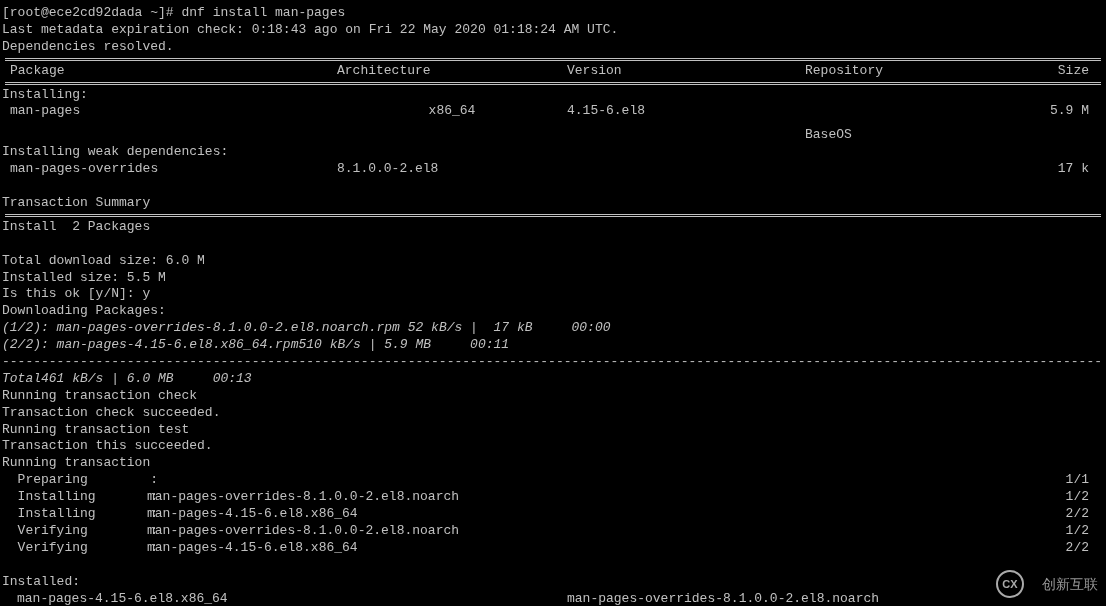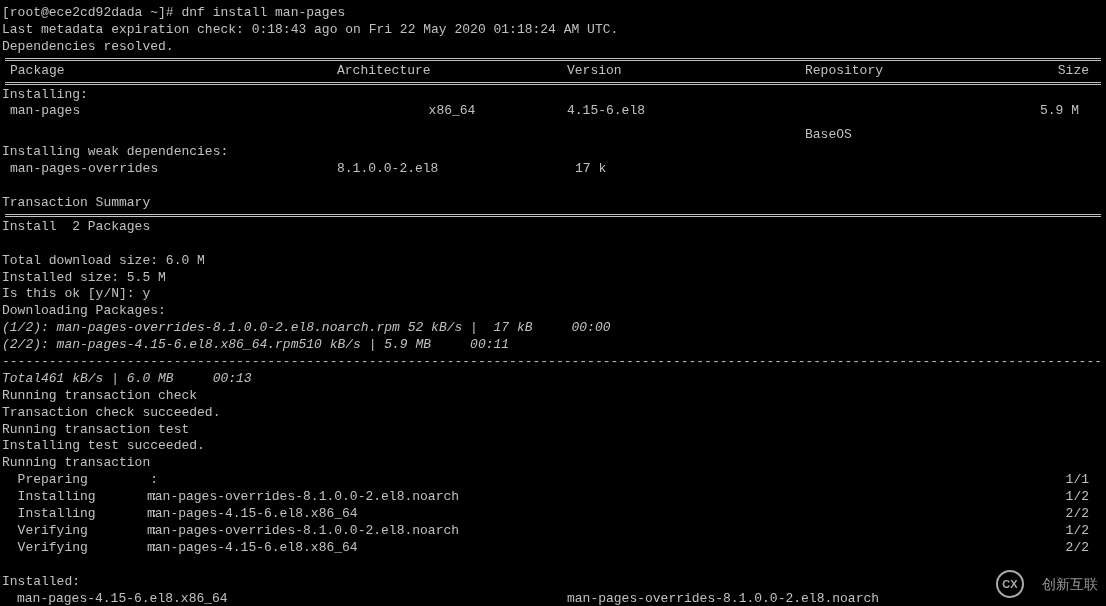--- a/index.html
+++ b/index.html
@@ -35,21 +35,21 @@
     }
     .col-version {
       width: 238px;
     }
     .col-repo {
       width: 235px;
       margin-top: 24px;
     }
     .col-size {
       flex: 1;
-      text-align: left;
+      text-align: right;
       padding-right: 15px;
     }
     .header-row {
       display: flex;
     }
     .h-package {
       width: 335px;
       padding-left: 8px;
     }
     .h-arch {
@@ -189,21 +189,21 @@
 <div class="dash-line">----------------------------------------------------------------------------------------------------------------------------------------------------------</div>
 
 <div class="dl-row">
   <div class="dl-left">Total</div>
   <div class="dl-right">461 kB/s | 6.0 MB     00:13</div>
 </div>
 
 <div class="line">Running transaction check</div>
 <div class="line">Transaction check succeeded.</div>
 <div class="line">Running transaction test</div>
-<div class="line">Installing test succeeded.</div>
+<div class="line">Transaction this succeeded.</div>
 <div class="line">Running transaction</div>
 
 <div class="trans-row">
   <div class="trans-action">  Preparing        :</div>
   <div class="trans-pkg"></div>
   <div class="trans-count">1/1</div>
 </div>
 <div class="trans-row">
   <div class="trans-action">  Installing       :</div>
   <div class="trans-pkg">man-pages-overrides-8.1.0.0-2.el8.noarch</div>

